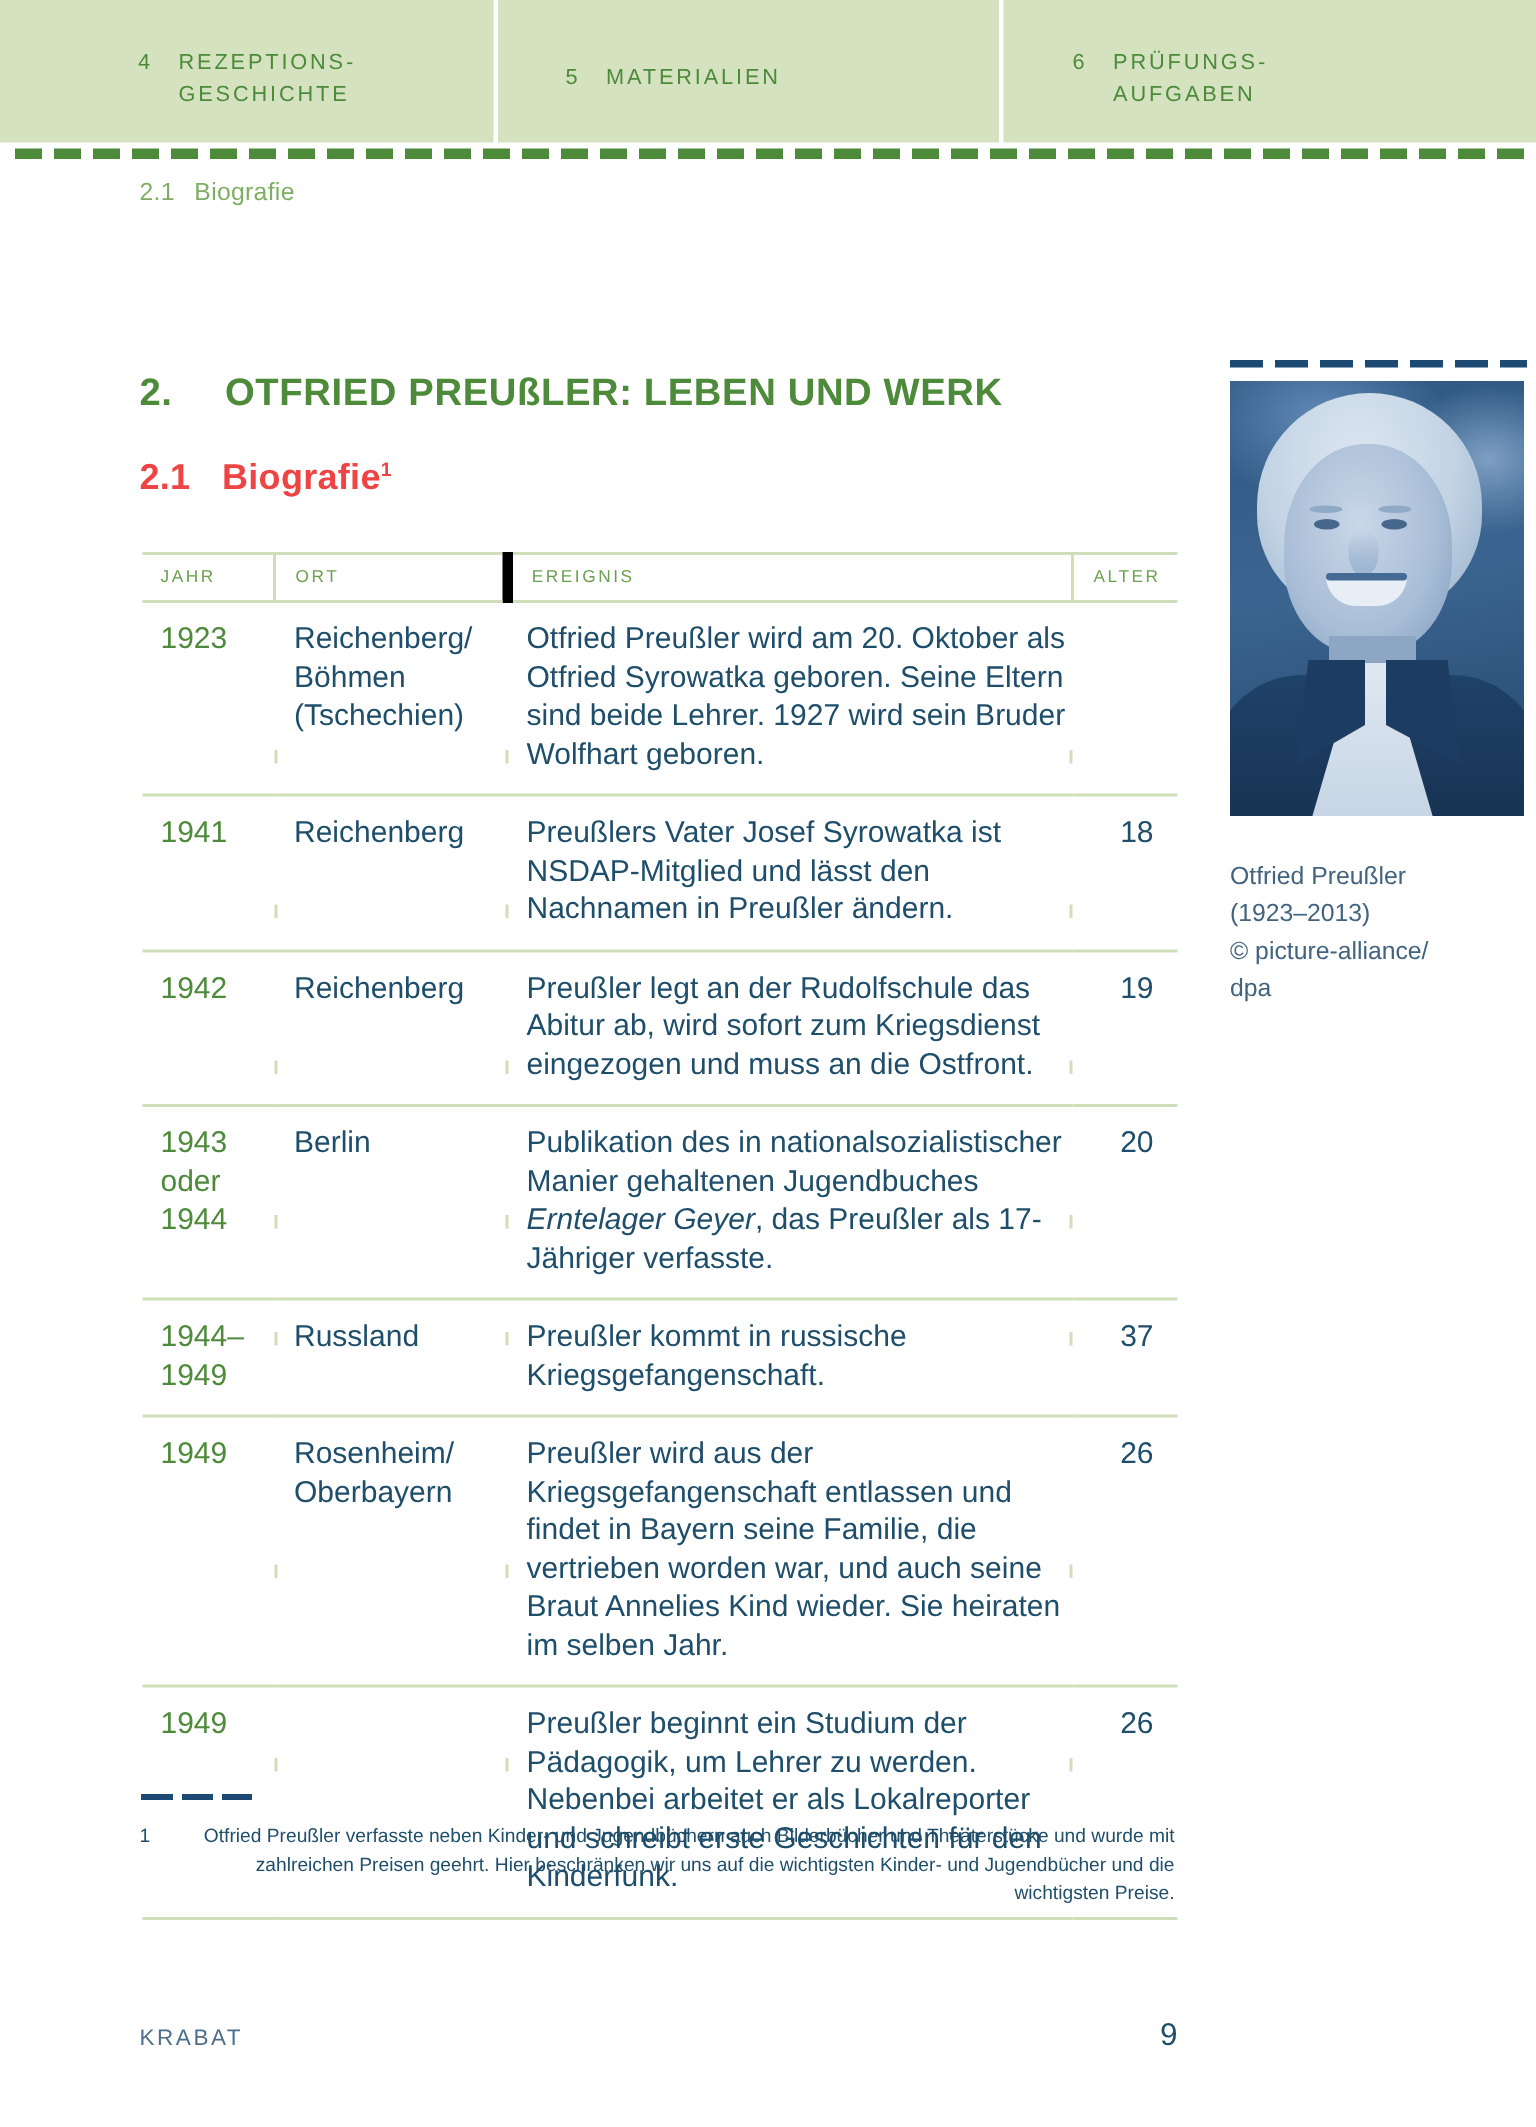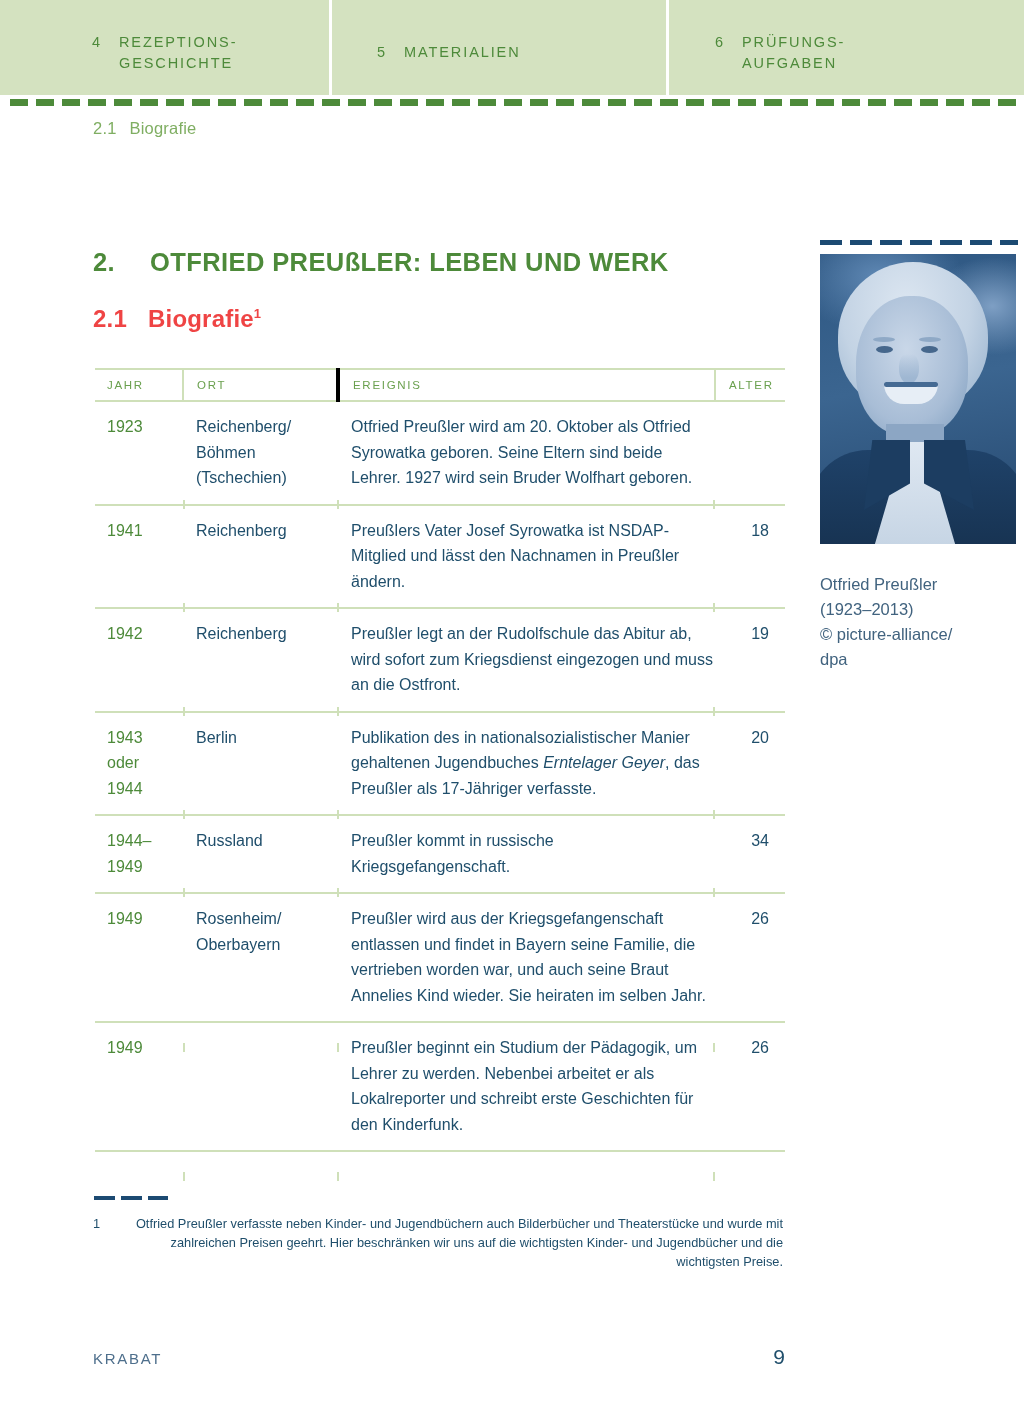--- a/index.html
+++ b/index.html
@@ -122,25 +122,25 @@
     letter-spacing: 1.7px;
     color: #6aa04e;
     text-align: left;
     padding: 9px 0 9px 0;
     border-top: 2px solid #cfe0b9;
     border-bottom: 2px solid #cfe0b9;
     vertical-align: middle;
   }
   #bio-table thead th.th-jahr  { padding-left: 12px; }
   #bio-table thead th.th-ort   { padding-left: 13px; border-left: 2px solid #cfe0b9; }
-  #bio-table thead th.th-ereig { padding-left: 13px; border-left: 4px solid #000000; }
+  #bio-table thead th.th-ereig { padding-left: 13px; border-left: 7px solid #000000; }
   #bio-table thead th.th-alter { padding-left: 13px; border-left: 2px solid #cfe0b9; }
 
   #bio-table tbody td {
-    font-size: 16px;
+    font-size: 20px;
     line-height: 25.5px;
     color: #1f4e6b;
     vertical-align: top;
     padding: 12px 0 13px 0;
     border-bottom: 2px solid #cfe0b9;
   }
   #bio-table tbody tr:last-child td { border-bottom: 2px solid #cfe0b9; }
   #bio-table tbody td.td-jahr {
     color: #4d8a3a;
     padding-left: 12px;
@@ -405,21 +405,21 @@
 1944</td>
         <td class="td-ort" style="white-space: pre-line;">Berlin</td>
         <td class="td-ereig">Publikation des in nationalsozialistischer Manier gehaltenen Jugendbuches <em class="ital">Erntelager Geyer</em>, das Preußler als 17-Jähriger verfasste.</td>
         <td class="td-alter">20</td>
       </tr>
       <tr>
         <td class="td-jahr" style="white-space: pre-line;">1944–
 1949</td>
         <td class="td-ort" style="white-space: pre-line;">Russland</td>
         <td class="td-ereig">Preußler kommt in russische Kriegsgefangenschaft.</td>
-        <td class="td-alter">34</td>
+        <td class="td-alter">37</td>
       </tr>
       <tr>
         <td class="td-jahr" style="white-space: pre-line;">1949</td>
         <td class="td-ort" style="white-space: pre-line;">Rosenheim/
 Oberbayern</td>
         <td class="td-ereig">Preußler wird aus der Kriegsgefangenschaft entlassen und findet in Bayern seine Familie, die vertrieben worden war, und auch seine Braut Annelies Kind wieder. Sie heiraten im selben Jahr.</td>
         <td class="td-alter">26</td>
       </tr>
       <tr>
         <td class="td-jahr" style="white-space: pre-line;">1949</td>

